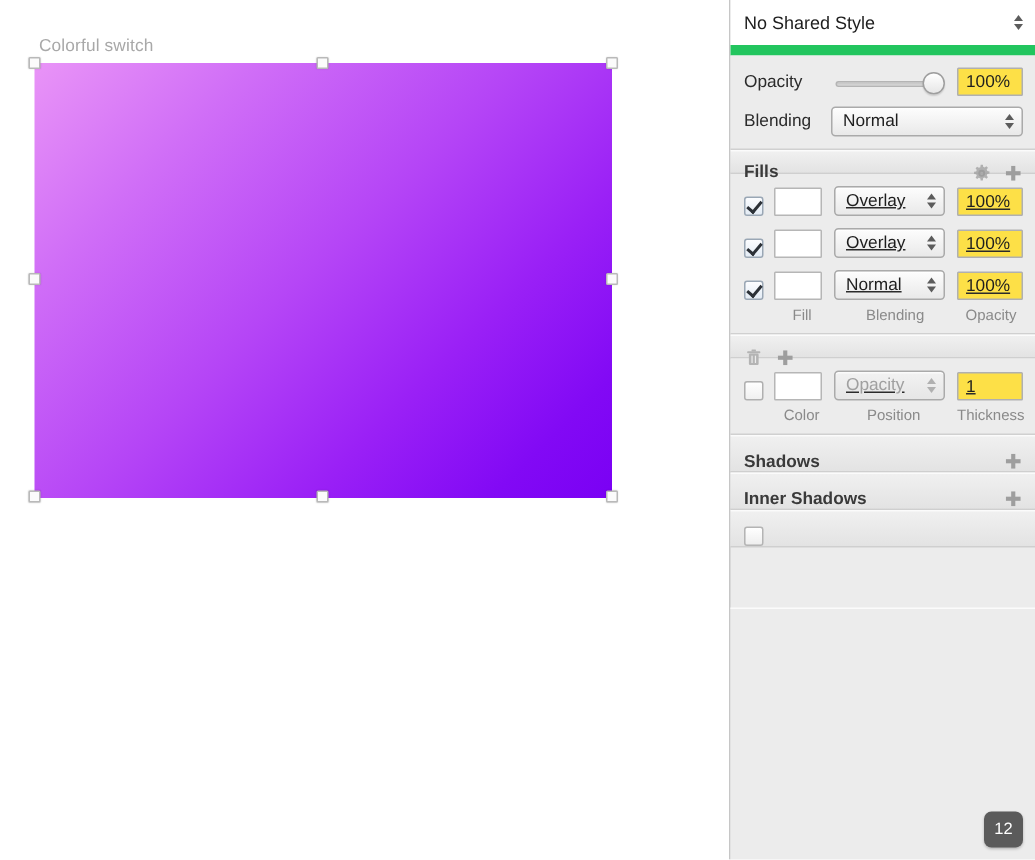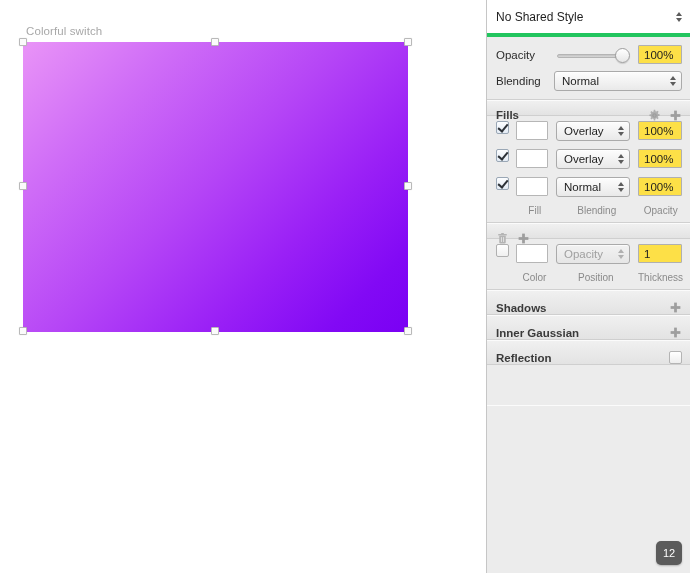--- a/index.html
+++ b/index.html
@@ -67,21 +67,21 @@
     border-left: 1px solid #c6c6c6;
     box-sizing: border-box;
     font-size: 11.5px;
     color: #2b2b2b;
   }
 
   
   #shared-style-row {
     height: 37px;
     background: #ffffff;
-    border-bottom: 4px solid #22c55e;
+    border-bottom: 7px solid #22c55e;
     display: flex;
     align-items: center;
     padding: 0 8px 0 9px;
     box-sizing: border-box;
   }
   #shared-style-label {
     flex: 1;
     font-size: 12px;
     color: #1e1e1e;
   }
@@ -205,23 +205,24 @@
   .icon-btn { width: 13px; height: 13px; display: block; }
 
   
   .list-body {
     background: #ececec;
     padding: 5px 8px 2px 9px;
     border-bottom: 1px solid #d0d0d0;
   }
   .fill-row {
     display: flex;
-    align-items: flex-start;
+    align-items: flex-end;
     height: 23px;
     margin-bottom: 5px;
+    text-decoration: underline;
   }
   .cb {
     width: 13px; height: 13px;
     border-radius: 2px;
     border: 1px solid #9aa7b5;
     background: linear-gradient(#fcfdff, #e4ecf5);
     box-sizing: border-box;
     margin-right: 7px;
     position: relative;
     flex: none;
@@ -472,30 +473,29 @@
 
     <div class="simple-row">
       <span class="section-title">Shadows</span>
       <svg class="icon-btn" viewBox="0 0 16 16">
         <rect x="6.3" y="2" width="3.4" height="12" fill="#9e9e9e"></rect>
         <rect x="2" y="6.3" width="12" height="3.4" fill="#9e9e9e"></rect>
       </svg>
     </div>
 
     <div class="simple-row">
-      <span class="section-title">Inner Gaussian</span>
+      <span class="section-title">Inner Shadows</span>
       <svg class="icon-btn" viewBox="0 0 16 16">
         <rect x="6.3" y="2" width="3.4" height="12" fill="#9e9e9e"></rect>
         <rect x="2" y="6.3" width="12" height="3.4" fill="#9e9e9e"></rect>
       </svg>
     </div>
 
 
     <div class="simple-row">
-      <span class="section-title">Reflection</span>
       <span class="sq-check"></span>
     </div>
 
     <div id="panel-filler"></div>
 
     <div id="zoom-badge">12</div>
   </div>
 
 </div>
 

